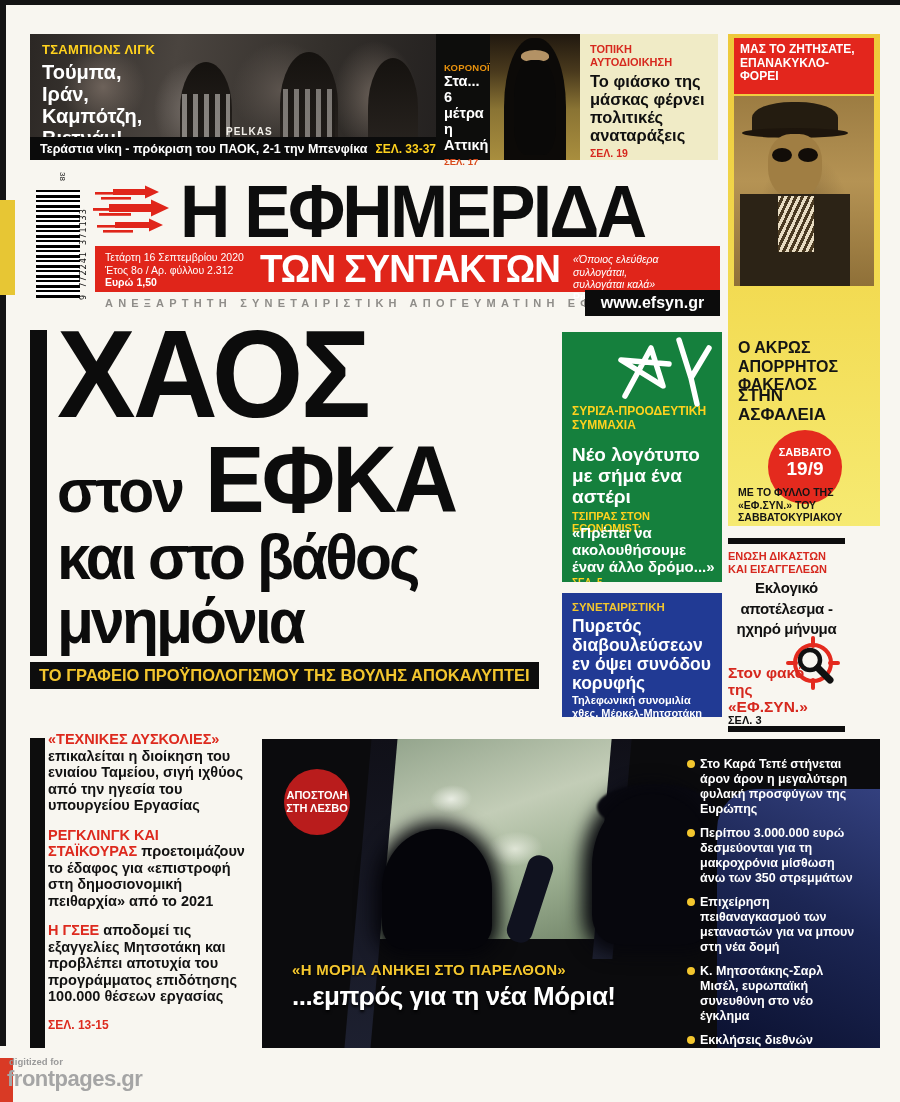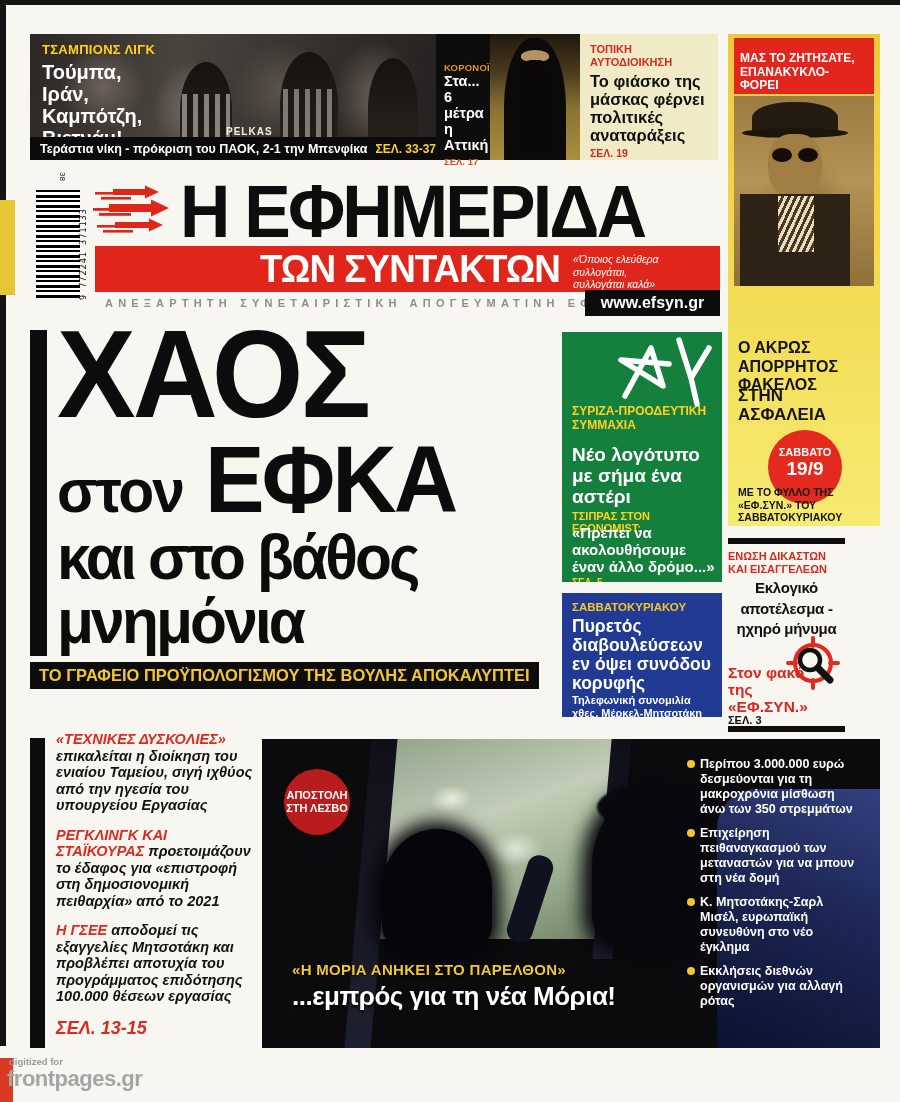--- a/index.html
+++ b/index.html
@@ -39,21 +39,21 @@
   .woman-brow{left:31px;top:16px;width:28px;height:12px;background:#b39265;border-radius:50% 50% 40% 40%;}
   .woman-veil{left:24px;top:26px;width:42px;height:95px;background:#0a0908;border-radius:40% 40% 30% 30%;}
 
   .t-local{left:580px;top:34px;width:138px;height:126px;background:#f0ebc6;padding:9px 8px 0 10px;box-sizing:border-box;}
   .local-kicker{font-size:11px;line-height:12.5px;font-weight:800;color:#d6281e;}
   .local-headline{margin-top:4px;font-size:16.5px;line-height:18px;font-weight:800;color:#101010;}
   .local-page{margin-top:3px;font-size:10.5px;font-weight:800;color:#d6281e;}
 
   
   .sidebar{left:728px;top:34px;width:152px;height:492px;background:linear-gradient(180deg,#eec93a 0%,#f2d94e 45%,#f6ea72 100%);}
-  .sb-banner{left:6px;top:4px;width:140px;height:56px;background:#e3261d;color:#fff;font-size:12px;line-height:13.5px;font-weight:800;padding:14px 6px;box-sizing:border-box;}
+  .sb-banner{left:6px;top:4px;width:140px;height:56px;background:#e3261d;color:#fff;font-size:12px;line-height:13.5px;font-weight:800;padding:5px 6px;box-sizing:border-box;}
   .sb-photo{left:6px;top:62px;width:140px;height:190px;background:
       radial-gradient(60px 80px at 50% 62%,#8a6d3c 0%,rgba(120,95,50,0) 75%),
       linear-gradient(180deg,#9c7c42 0%,#b59354 45%,#8f7038 100%);overflow:hidden;}
   .sb-hat{left:18px;top:6px;width:86px;height:34px;background:#241c10;border-radius:46% 46% 8% 8%;}
   .sb-hatbrim{left:8px;top:32px;width:106px;height:10px;background:#1d150c;border-radius:50%;}
   .sb-face{left:34px;top:38px;width:54px;height:64px;background:#a07e43;border-radius:42% 42% 46% 46%;}
   .sb-glass{left:38px;top:52px;width:20px;height:14px;background:#120d08;border-radius:50%;}
   .sb-glass2{left:64px;top:52px;width:20px;height:14px;background:#120d08;border-radius:50%;}
   .sb-suit{left:6px;top:98px;width:110px;height:92px;background:#2c2316;}
   .sb-collar{left:44px;top:100px;width:36px;height:56px;background:repeating-linear-gradient(115deg,#e8dcc2 0 3px,#4a3a22 3px 6px);}
@@ -112,24 +112,24 @@
   .judges{left:728px;top:538px;width:117px;height:194px;}
   .jd-bar{left:0;width:117px;height:6px;background:#0d0d0d;}
   .jd-kicker{left:0;top:12px;width:117px;font-size:11px;line-height:12.5px;font-weight:800;color:#d6281e;}
   .jd-headline{left:0;top:40px;width:117px;font-size:15px;line-height:20.5px;font-weight:800;color:#101010;letter-spacing:-.3px;text-align:center;}
   .jd-icon{left:58px;top:96px;}
   .jd-red{left:0;top:126px;width:80px;font-size:15.5px;line-height:17px;font-weight:800;color:#d6281e;}
   .jd-page{left:0;top:176px;font-size:11px;font-weight:800;color:#101010;}
 
   
   .lc-bar{left:30px;top:738px;width:15px;height:310px;background:#0d0d0d;}
-  .leftcol{left:56px;top:731px;width:202px;font-style:italic;}
+  .leftcol{left:48px;top:731px;width:202px;}
   .lc-item{margin-bottom:13px;font-size:14.5px;line-height:16.5px;font-weight:700;color:#121212;}
   .lc-lead{color:#dd2a1e;font-weight:800;}
-  .lc-page{font-size:18px;font-weight:800;color:#dd2a1e;}
+  .lc-page{font-size:12px;font-weight:800;color:#dd2a1e;}
 
   
   .panel{left:262px;top:739px;width:618px;height:309px;background:#0b0b0d;overflow:hidden;}
   .ph-window{left:116px;top:0;width:230px;height:200px;background:
       radial-gradient(30px 20px at 30% 30%,#e8ece2 0%,rgba(200,210,190,0) 70%),
       radial-gradient(40px 25px at 60% 55%,#dfe5d6 0%,rgba(200,210,190,0) 70%),
       radial-gradient(26px 18px at 45% 75%,#cdd6c2 0%,rgba(200,210,190,0) 70%),
       linear-gradient(160deg,#93a48c 0%,#c3cdb7 40%,#9db092 70%,#74876b 100%);
       transform:skewX(-6deg);}
   .ph-frame{background:linear-gradient(180deg,#101018,#1d2030);}
@@ -226,20 +226,25 @@
       <polygon points="16,20 58,20 58,15.5 76,24 58,32.5 58,28 16,28"></polygon>
       <rect x="4" y="41" width="34" height="2.6"></rect>
         <rect x="10" y="46" width="30" height="2.6"></rect>
       <polygon points="22,38 56,38 56,34.5 70,41 56,47.5 56,44 22,44"></polygon>
     </g>
   </svg>
 
   <div class="abs mast-title">Η ΕΦΗΜΕΡΙΔΑ</div>
 
   <div class="abs redband">
+    <div class="abs mast-date">
+      <div>Τετάρτη 16 Σεπτεμβρίου 2020</div>
+      <div>Έτος 8ο / Αρ. φύλλου 2.312</div>
+      <div class="b8">Ευρώ 1,50</div>
+    </div>
     <div class="abs mast-sub">ΤΩΝ ΣΥΝΤΑΚΤΩΝ</div>
     <div class="abs mast-quote">
       <div>«Όποιος ελεύθερα συλλογάται,</div>
       <span>συλλογάται καλά»</span>
       <span class="b8" style="font-style:normal">Ρήγας-1790</span>
     </div>
   </div>
 
   <div class="abs tagline">ΑΝΕΞΑΡΤΗΤΗ ΣΥΝΕΤΑΙΡΙΣΤΙΚΗ ΑΠΟΓΕΥΜΑΤΙΝΗ ΕΦΗΜΕΡΙΔΑ</div>
   <div class="abs webbox">www.efsyn.gr</div>
@@ -261,21 +266,21 @@
       </g>
     </svg>
     <div class="abs sy-kicker">ΣΥΡΙΖΑ-ΠΡΟΟΔΕΥΤΙΚΗ ΣΥΜΜΑΧΙΑ</div>
     <div class="abs sy-headline">Νέο λογότυπο με σήμα ένα αστέρι</div>
     <div class="abs sy-sub">ΤΣΙΠΡΑΣ ΣΤΟΝ ECONOMIST:</div>
     <div class="abs sy-quote">«Πρέπει να ακολουθήσουμε έναν άλλο δρόμο...»</div>
     <div class="abs sy-page">ΣΕΛ. 5</div>
   </div>
 
   <div class="abs bluebox">
-    <div class="abs bl-kicker">ΣΑΒΒΑΤΟΚΥΡΙΑΚΟΥ</div>
+    <div class="abs bl-kicker">ΣΥΝΕΤΑΙΡΙΣΤΙΚΗ</div>
     <div class="abs bl-headline">Πυρετός διαβουλεύσεων εν όψει συνόδου κορυφής</div>
     <div class="abs bl-sub">
       <span>Τηλεφωνική συνομιλία χθες, Μέρκελ-Μητσοτάκη</span>
       
     </div>
   </div>
 
   <div class="abs judges">
     <div class="abs jd-bar" style="top:0;"></div>
     <div class="abs jd-kicker">ΕΝΩΣΗ ΔΙΚΑΣΤΩΝ ΚΑΙ ΕΙΣΑΓΓΕΛΕΩΝ</div>
@@ -321,20 +326,24 @@
     <div class="abs ph-head2"></div>
     <div class="abs ph-arm"></div>
     <div class="abs" style="left:455px;top:50px;width:163px;height:259px;background:linear-gradient(205deg,#33407e 0%,#1c2654 45%,#0b1130 100%);border-radius:40px 0 0 0;"></div>
     <div class="abs ph-badge">ΑΠΟΣΤΟΛΗ ΣΤΗ ΛΕΣΒΟ</div>
     <div class="abs ph-caption">...εμπρός για τη νέα Μόρια!</div>
     <div class="abs ph-kicker">«Η ΜΟΡΙΑ ΑΝΗΚΕΙ ΣΤΟ ΠΑΡΕΛΘΟΝ»</div>
 
     <div class="abs bullets">
       <div class="bullet">
         <span class="dot"></span>
+        <span>Στο Καρά Τεπέ στήνεται άρον άρον η μεγαλύτερη φυλακή προσφύγων της Ευρώπης</span>
+      </div>
+      <div class="bullet">
+        <span class="dot"></span>
         <span>Περίπου 3.000.000 ευρώ δεσμεύονται για τη μακροχρόνια μίσθωση άνω των 350 στρεμμάτων</span>
       </div>
       <div class="bullet">
         <span class="dot"></span>
         <span>Επιχείρηση πειθαναγκασμού των μεταναστών για να μπουν στη νέα δομή</span>
       </div>
       <div class="bullet">
         <span class="dot"></span>
         <span>Κ. Μητσοτάκης-Σαρλ Μισέλ, ευρωπαϊκή συνευθύνη στο νέο έγκλημα</span>
       </div>

